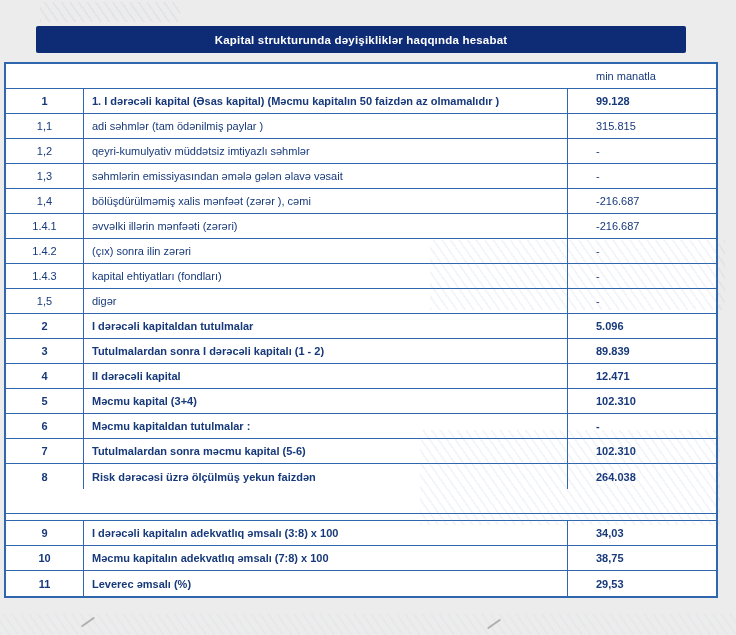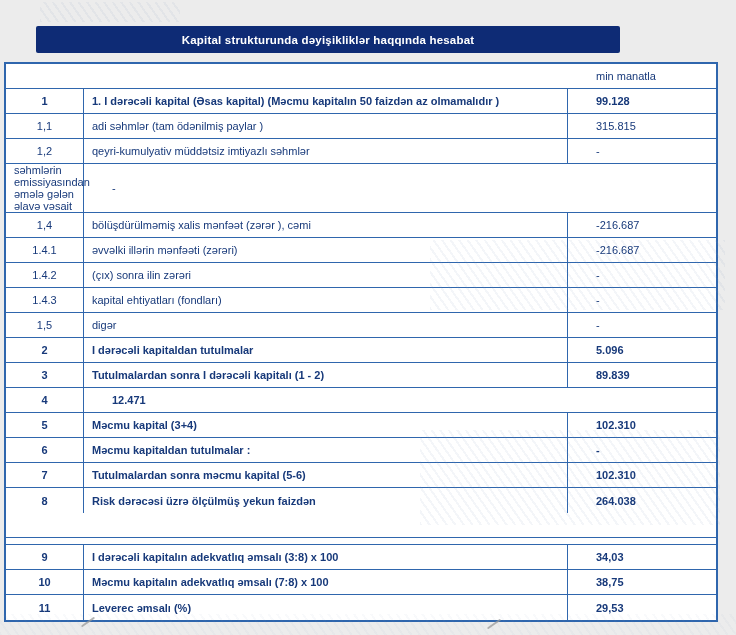--- a/index.html
+++ b/index.html
@@ -23,21 +23,21 @@
     width: 16px; height: 2px;
     background: #9b9b9b;
     transform: rotate(-35deg);
     opacity: .75;
     z-index: 3;
     border-radius: 1px;
   }
   .title-bar {
     position: absolute;
     left: 36px; top: 26px;
-    width: 584px; height: 27px;
+    width: 650px; height: 27px;
     background: #0e2b75;
     border-radius: 2px;
     display: flex; align-items: center; justify-content: center;
     z-index: 2;
   }
   .title-bar span {
     color: #ffffff;
     font-size: 11.5px;
     font-weight: 700;
     letter-spacing: .2px;
@@ -103,20 +103,21 @@
         <div class="c num">1,1</div>
         <div class="c desc">adi səhmlər (tam ödənilmiş paylar )</div>
         <div class="c val">315.815</div>
       </div>
       <div class="trow">
         <div class="c num">1,2</div>
         <div class="c desc">qeyri-kumulyativ müddətsiz imtiyazlı səhmlər</div>
         <div class="c val">-</div>
       </div>
       <div class="trow">
+        <div class="c num">1,3</div>
         <div class="c desc">səhmlərin emissiyasından əmələ gələn əlavə vəsait</div>
         <div class="c val">-</div>
       </div>
       <div class="trow">
         <div class="c num">1,4</div>
         <div class="c desc">bölüşdürülməmiş xalis mənfəət (zərər ), cəmi</div>
         <div class="c val">-216.687</div>
       </div>
       <div class="trow">
         <div class="c num">1.4.1</div>
@@ -143,20 +144,21 @@
         <div class="c desc">I dərəcəli kapitaldan tutulmalar</div>
         <div class="c val">5.096</div>
       </div>
       <div class="trow bold">
         <div class="c num">3</div>
         <div class="c desc">Tutulmalardan sonra I dərəcəli kapitalı (1 - 2)</div>
         <div class="c val">89.839</div>
       </div>
       <div class="trow bold">
         <div class="c num">4</div>
+        <div class="c desc">II dərəcəli kapital</div>
         <div class="c val">12.471</div>
       </div>
       <div class="trow bold">
         <div class="c num">5</div>
         <div class="c desc">Məcmu kapital (3+4)</div>
         <div class="c val">102.310</div>
       </div>
       <div class="trow bold">
         <div class="c num">6</div>
         <div class="c desc">Məcmu kapitaldan tutulmalar :</div>

